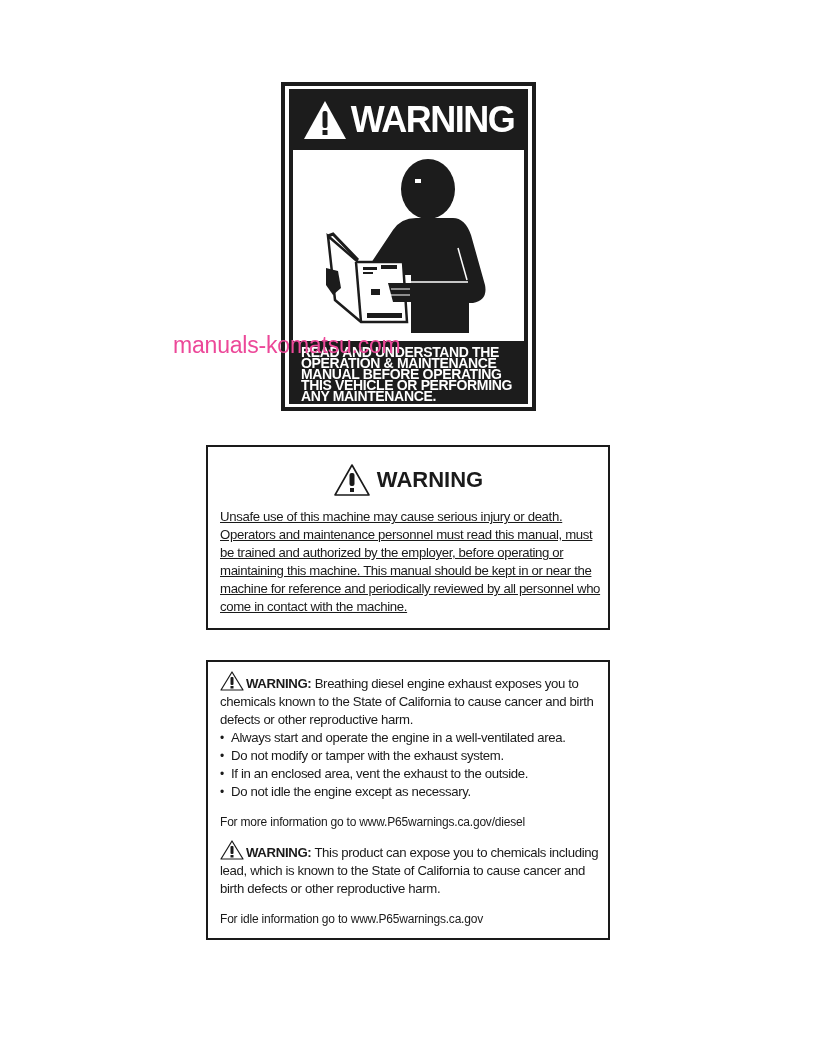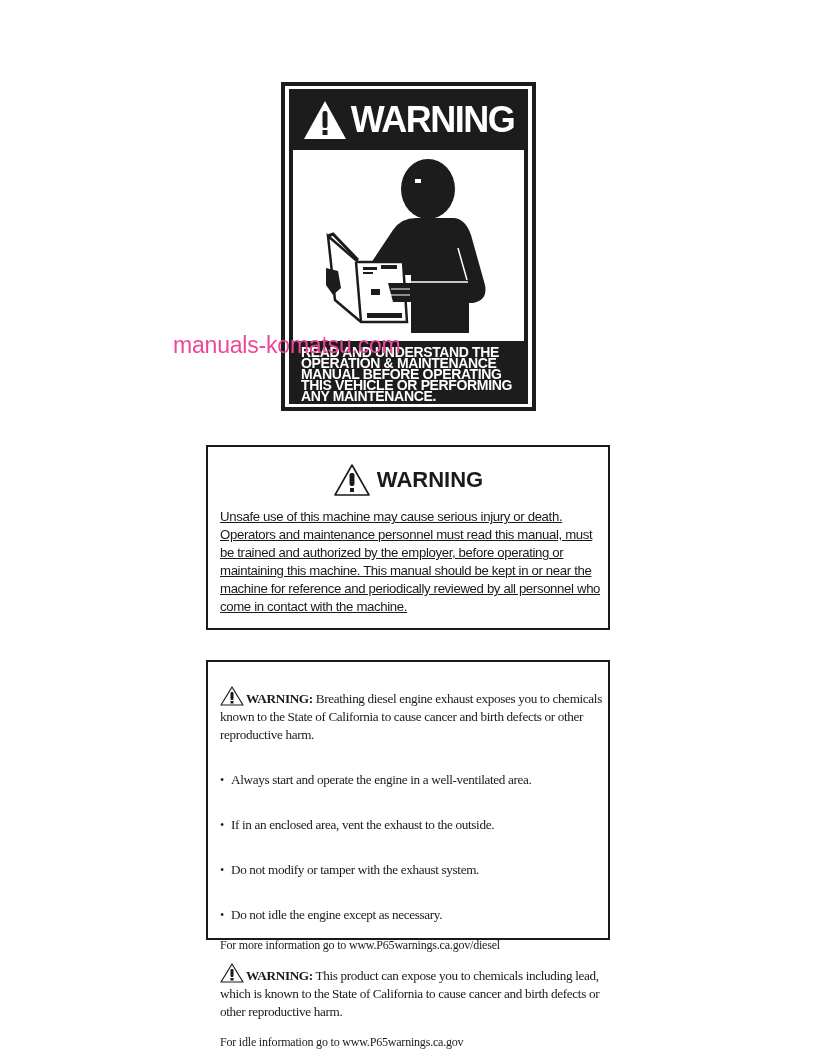--- a/index.html
+++ b/index.html
@@ -30,26 +30,26 @@
   .box1 { top: 445px; height: 185px; }
   .box2 { top: 660px; height: 280px; }
 
   .box1-header { position: absolute; top: 16px; left: 0; width: 100%; display: flex;
                  justify-content: center; align-items: center; gap: 6px; }
   .box1-header svg { width: 38px; height: 34px; }
   .box1-title { font-weight: bold; font-size: 22px; letter-spacing: 0px; }
   .box1-body { position: absolute; left: 12px; top: 61px; width: 384px; font-size: 13.2px;
                line-height: 18px; letter-spacing: -0.35px; font-stretch: condensed; text-decoration: underline; }
 
-  .box2-content { position: absolute; left: 12px; top: 24px; width: 384px; font-size: 13.2px;
-                  line-height: 18px; letter-spacing: -0.35px; font-family: Liberation Serif, serif; }
+  .box2-content { position: absolute; left: 12px; top: 9px; width: 384px; font-size: 13.2px;
+                  line-height: 18px; letter-spacing: -0.35px; }
   .warn-line svg { width: 24px; height: 20px; vertical-align: -3px; margin-right: 2px; }
   .warn-label { font-weight: bold; }
   ul.bullets { list-style: none; margin: 0; padding: 0; }
-  ul.bullets li { position: relative; padding-left: 11px; margin-top: 27px; }
+  ul.bullets li { position: relative; padding-left: 11px; }
   ul.bullets li::before { content: "\2022"; position: absolute; left: 0; top: 0; font-size: 12px; }
   .more-info { font-size: 12px; margin-top: 12px; letter-spacing: -0.2px; }
   .spacer { height: 9px; }
 </style>
 </head>
 <body>
 
 <div class="decal-outer">
   <div class="decal-gap"></div>
   <div class="decal-inner">
@@ -110,22 +110,22 @@
   <div class="box2-content">
     <div class="warn-line">
       <svg viewBox="0 0 24 20">
         <polygon points="12,1 23,19 1,19" fill="none" stroke="#1a1a1a" stroke-width="1.2" stroke-linejoin="round"></polygon>
         <rect x="10.5" y="6" width="3" height="8" rx="1" fill="#1a1a1a"></rect>
         <rect x="10.5" y="15" width="3" height="2.5" fill="#1a1a1a"></rect>
       </svg><span class="warn-label">WARNING:</span><span> Breathing diesel engine exhaust exposes you to chemicals known to the State of California to cause cancer and birth defects or other reproductive harm.</span>
     </div>
     <ul class="bullets">
       <li>Always start and operate the engine in a well-ventilated area.</li>
+      <li>Do not modify or tamper with the exhaust system.</li>
       <li>If in an enclosed area, vent the exhaust to the outside.</li>
-      <li>Do not modify or tamper with the exhaust system.</li>
       <li>Do not idle the engine except as necessary.</li>
     </ul>
     <div class="more-info">For more information go to www.P65warnings.ca.gov/diesel</div>
     <div class="spacer"></div>
     <div class="warn-line">
       <svg viewBox="0 0 24 20">
         <polygon points="12,1 23,19 1,19" fill="none" stroke="#1a1a1a" stroke-width="1.2" stroke-linejoin="round"></polygon>
         <rect x="10.5" y="6" width="3" height="8" rx="1" fill="#1a1a1a"></rect>
         <rect x="10.5" y="15" width="3" height="2.5" fill="#1a1a1a"></rect>
       </svg><span class="warn-label">WARNING:</span><span> This product can expose you to chemicals including lead, which is known to the State of California to cause cancer and birth defects or other reproductive harm.</span>

